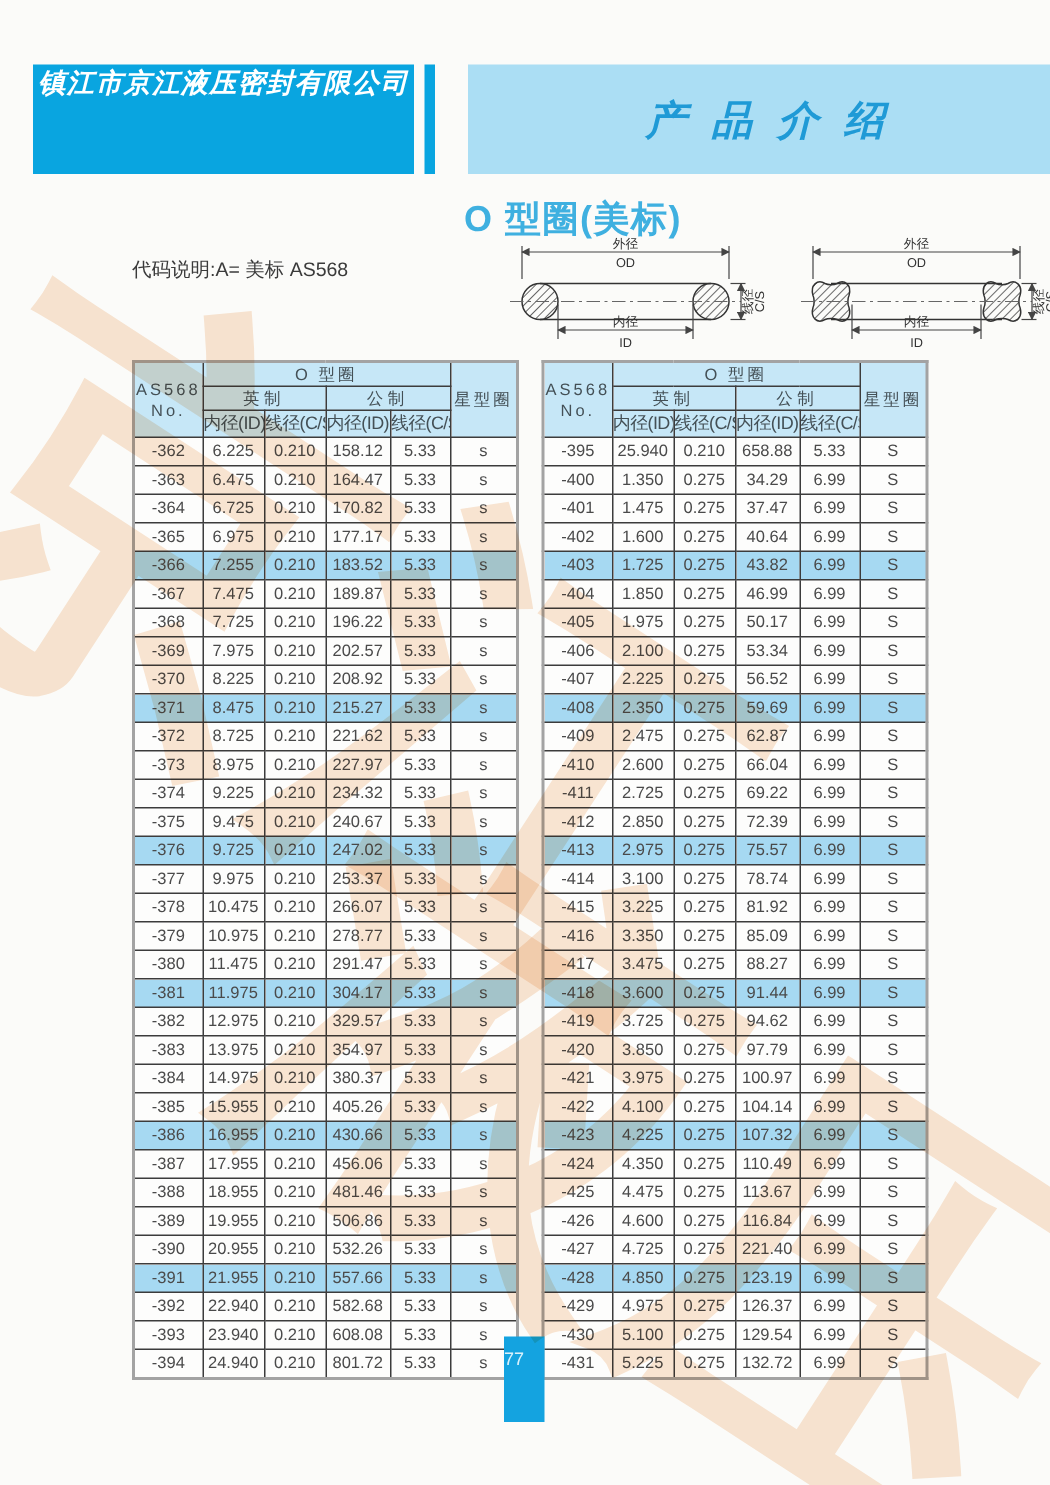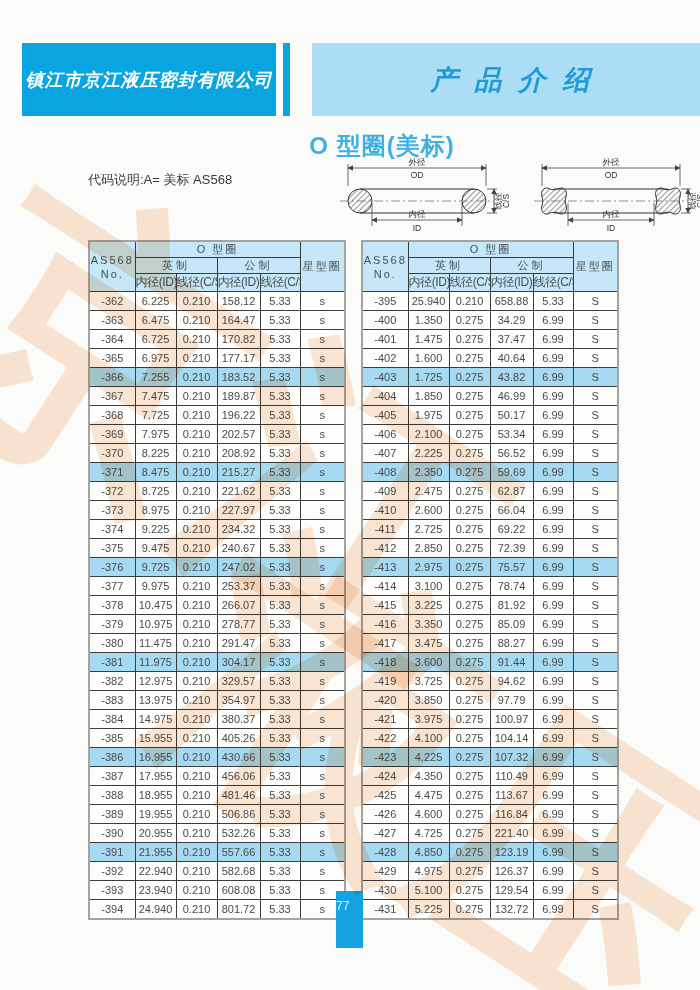--- a/index.html
+++ b/index.html
@@ -1,21 +1,21 @@
 <!DOCTYPE html>
 <html><head>
 <meta charset="utf-8">
 <style>
   html,body{margin:0;padding:0;background:#e8e8e6;}
   .page{position:relative;width:700px;height:990px;background:#fbfbf9;overflow:hidden;
         font-family:"Liberation Sans",sans-serif;}
 
   
   .bar{position:absolute;top:43px;height:73px;}
-  .bar-dark{left:22px;width:254px;background:#09a5e0;display:flex;align-items:center;justify-content:center;}
+  .bar-dark{left:22px;width:254px;background:#09a5e0;display:flex;justify-content:center;}
   .bar-strip{left:283px;width:7px;background:#09a5e0;}
   .bar-light{left:312px;width:396px;background:#abdef4;display:flex;align-items:center;justify-content:center;}
   .company{color:#ffffff;font-family:"Liberation Serif",serif;font-style:italic;font-weight:bold;
            font-size:18px;letter-spacing:1px;white-space:nowrap;}
   .section{color:#1f9ad6;font-family:"Liberation Serif",serif;font-style:italic;font-weight:bold;
            font-size:27px;letter-spacing:17px;padding-left:17px;white-space:nowrap;}
 
   
   .title{position:absolute;top:130px;left:0;width:700px;text-align:center;
          color:#3fb0e0;font-size:24px;font-weight:bold;letter-spacing:1px;margin-left:32px;}

